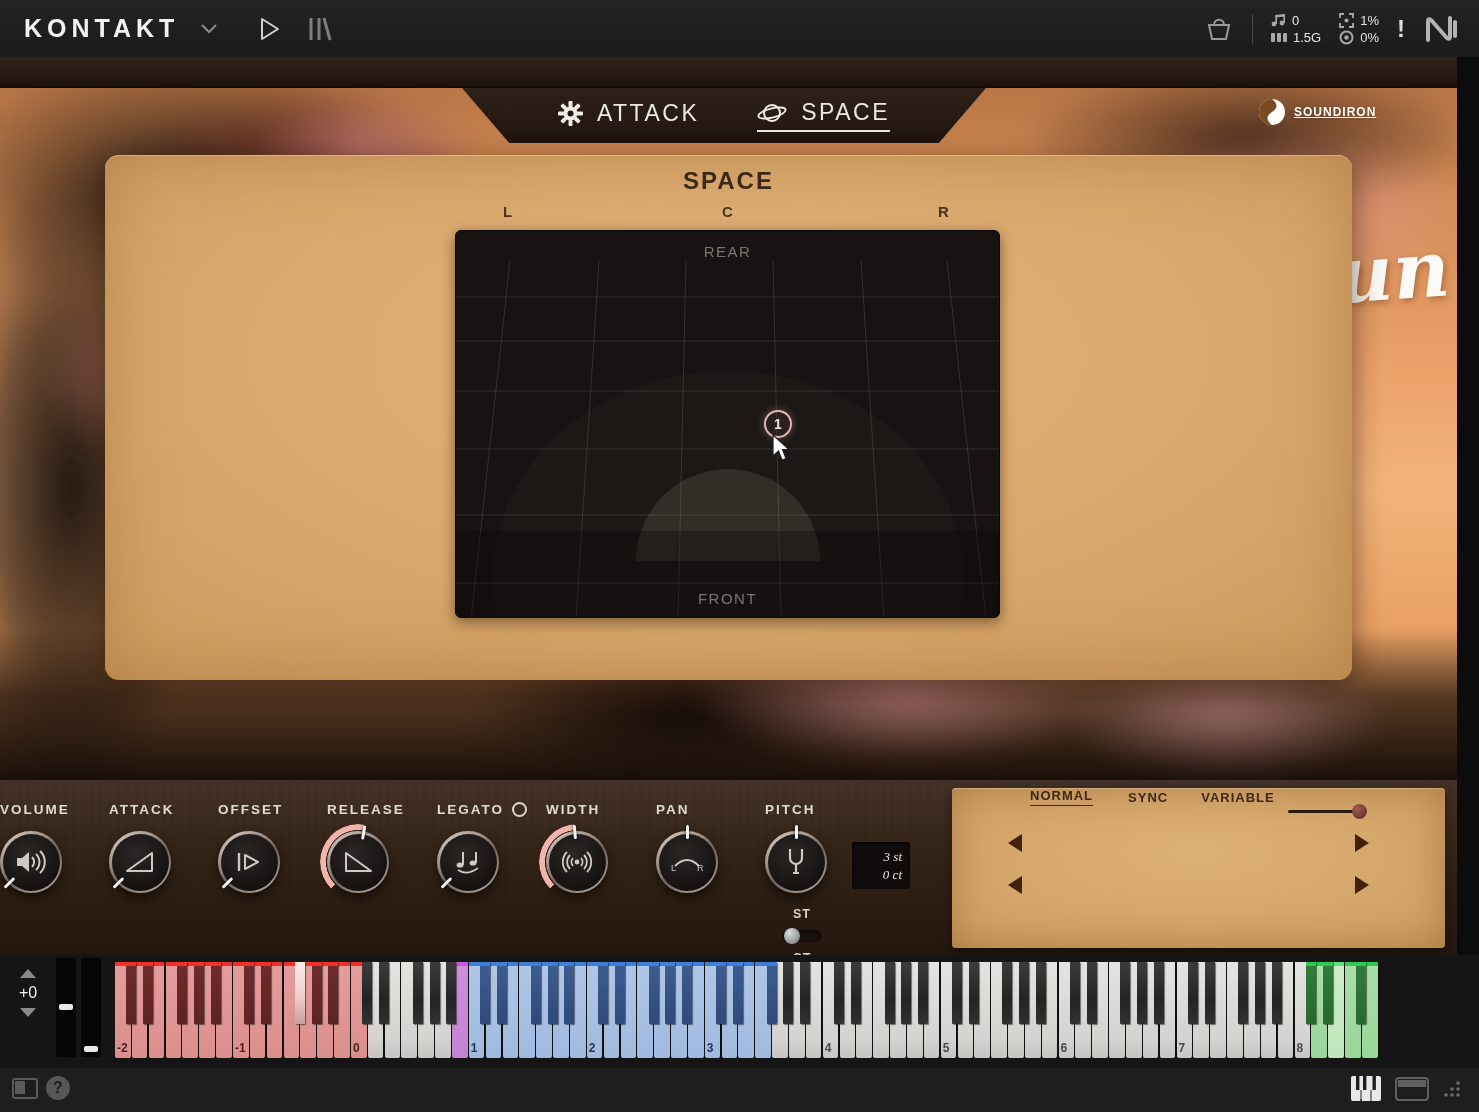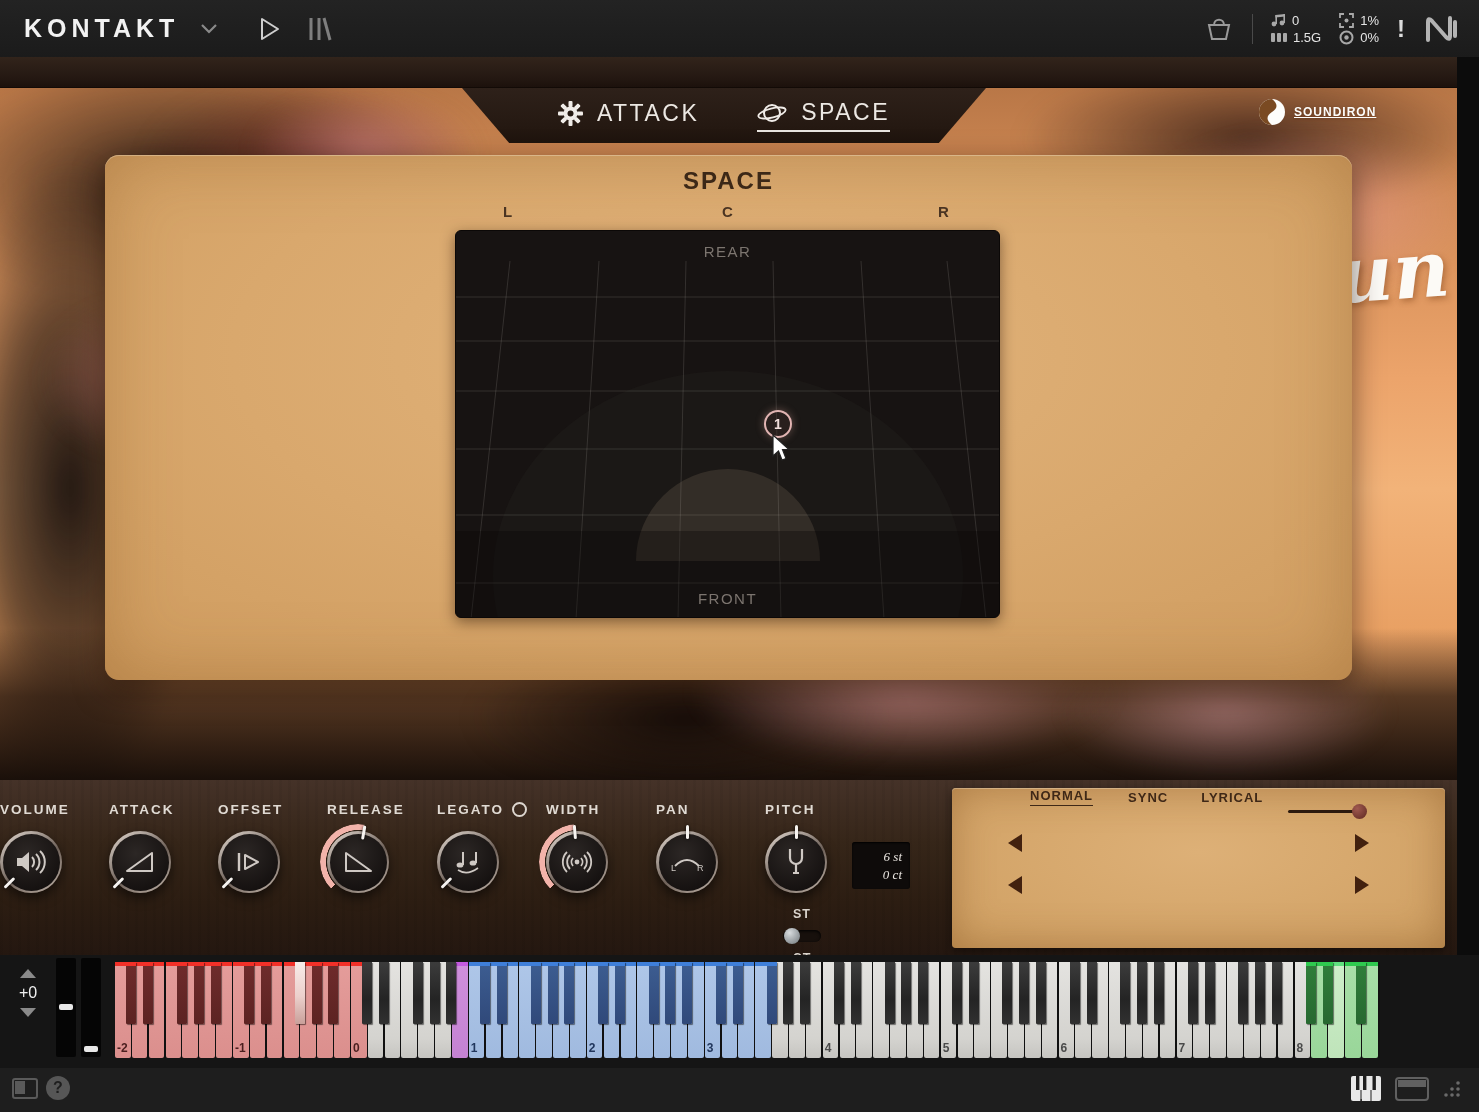--- a/index.html
+++ b/index.html
@@ -444,37 +444,37 @@
               </svg>
             </div>
             <div class="knob-rot" style="transform:rotate(0deg);">
               <div class="knob-pointer"></div>
             </div>
           </div>
         </div>
       </div>
 
     <div class="pitch-display">
-      <div>6 st</div>
+      <div>3 st</div>
       <div>0 ct</div>
     </div>
 
     <div class="stct">
       <span class="stct-label">ST</span>
       <div class="stct-switch">
           <div class="stct-knob"></div>
         </div>
       <span class="stct-label">CT</span>
     </div>
 
     <div class="rhythm-panel">
       <div class="mode-row">
         <span class="mode active" style="margin-left:78px;">NORMAL</span>
         <span class="mode" style="margin-left:35px;">SYNC</span>
-        <span class="mode" style="margin-left:33px;">LYRICAL</span>
+        <span class="mode" style="margin-left:33px;">VARIABLE</span>
       </div>
       <div class="mode-slider">
         <div class="mode-slider-dot"></div>
       </div>
       <div class="sel-row r1">
         <div class="sel-arrow left"></div>
         <div class="sel-arrow right"></div>
       </div>
       <div class="sel-row r2">
         <div class="sel-arrow left"></div>

